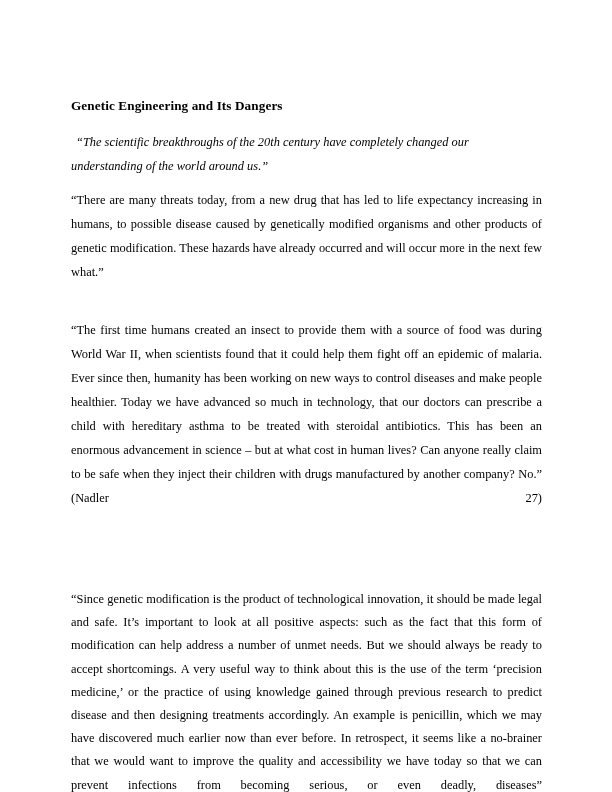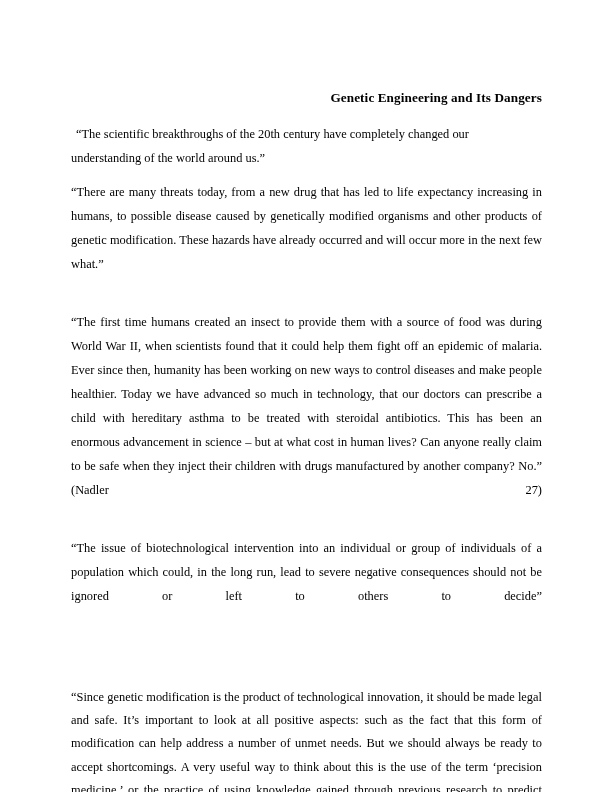--- a/index.html
+++ b/index.html
@@ -24,36 +24,37 @@
   }
   .content {
     position: absolute;
     left: 71px;
     top: 88px;
     width: 471px;
   }
   .doc-title {
     font-size: 13.2px;
     font-weight: bold;
-    text-align: right;
+    text-align: left;
     line-height: 20px;
-    margin: 0 0 14px 0;
+    margin: 8px 0 14px 0;
     letter-spacing: 0.1px;
   }
   .para {
     font-size: 12.4px;
     line-height: 24px;
     margin: 0 0 10px 0;
     text-align: justify;
     text-justify: inter-word;
     hyphens: none;
   }
   .para.lead {
     text-align: left;
     text-indent: 5px;
+    font-style: italic;
   }
   .para.tight {
     line-height: 23.2px;
   }
   .para.last-nojustify {
     text-align: justify;
   }
   .gap-line {
     height: 24px;
     font-size: 12.4px;
@@ -77,21 +78,20 @@
   <div class="content">
 
     <h1 class="doc-title">Genetic Engineering and Its Dangers</h1>
 
     <p class="para lead"> “The scientific breakthroughs of the 20th century have completely changed our understanding of the world around us.”</p>
 
     <p class="para">“There are many threats today, from a new drug that has led to life expectancy increasing in humans, to possible disease caused by genetically modified organisms and other products of genetic modification. These hazards have already occurred and will occur more in the next few what.”</p>
 
     <p class="para">“The first time humans created an insect to provide them with a source of food was during World War II, when scientists found that it could help them fight off an epidemic of malaria. Ever since then, humanity has been working on new ways to control diseases and make people healthier. Today we have advanced so much in technology, that our doctors can prescribe a child with hereditary asthma to be treated with steroidal antibiotics. This has been an enormous advancement in science – but at what cost in human lives? Can anyone really claim to be safe when they inject their children with drugs manufactured by another company? No.” (Nadler 27)</p>
 
-    <p class="para">“The issue of biotechnological intervention into an individual or group of individuals of a population which could, in the long run, lead to severe negative consequences should not be ignored or left to others to decide”</p>
 
     <div class="gap-line"></div>
     <div class="gap-line gap-line-2"></div>
 
     <p class="para tight last-nojustify">“Since genetic modification is the product of technological innovation, it should be made legal and safe. It’s important to look at all positive aspects: such as the fact that this form of modification can help address a number of unmet needs. But we should always be ready to accept shortcomings. A very useful way to think about this is the use of the term ‘precision medicine,’ or the practice of using knowledge gained through previous research to predict disease and then designing treatments accordingly. An example is penicillin, which we may have discovered much earlier now than ever before. In retrospect, it seems like a no-brainer that we would want to improve the quality and accessibility we have today so that we can prevent infections from becoming serious, or even deadly, diseases”</p>
 
   </div>
 </div>
 
 </body></html>

